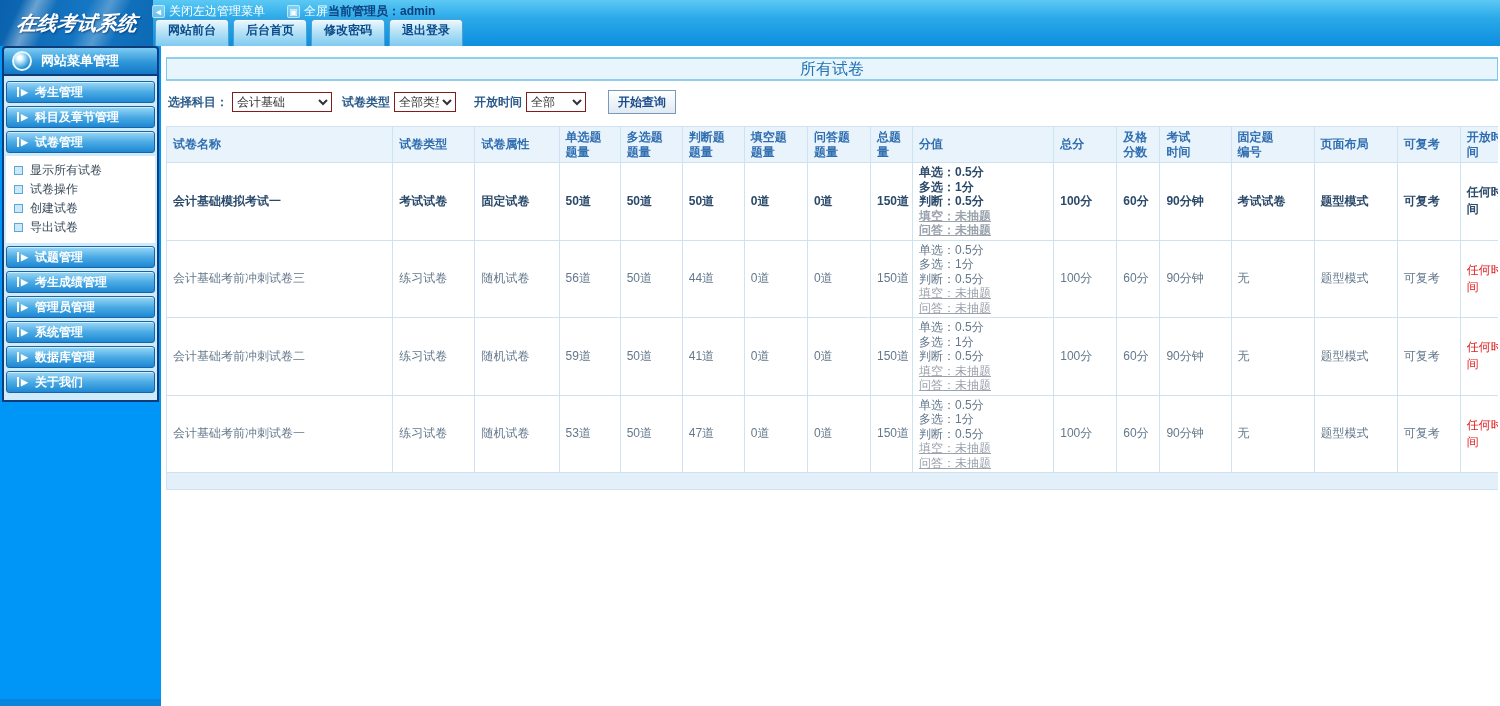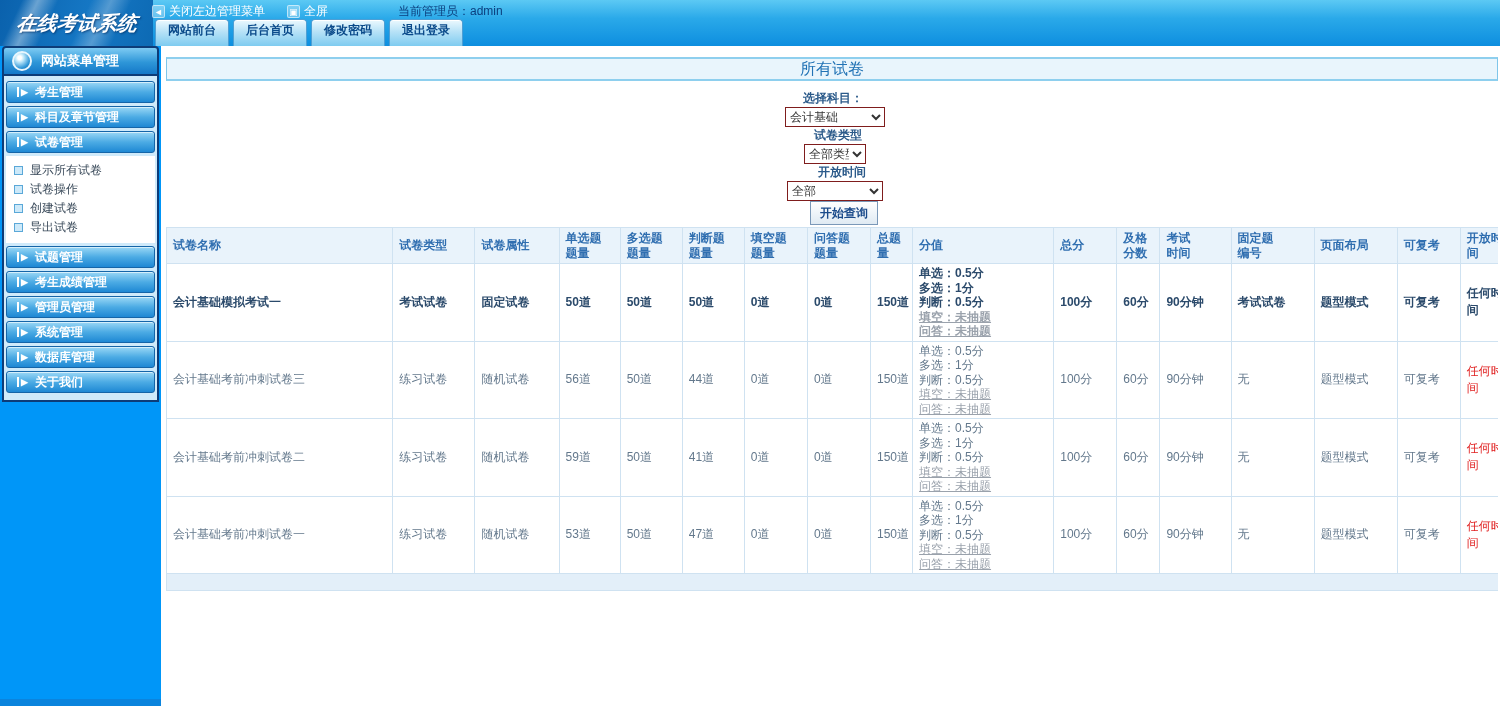--- a/index.html
+++ b/index.html
@@ -18,21 +18,21 @@
   .logo-text { position:relative; color:#fff; font-family:"DejaVu Serif", serif;
     font-style:italic; font-weight:bold; font-size:20px; transform:skewX(-8deg);
     text-shadow:1px 1px 2px rgba(0,40,90,.65); white-space:nowrap; }
   .topbar-links { position:absolute; left:152px; top:4px; height:14px;
     display:flex; align-items:center; font-size:12px; color:#fff; }
   .toplink { display:flex; align-items:center; cursor:pointer; }
   .mini-icon { display:inline-block; min-width:13px; height:13px; line-height:13px;
     text-align:center; font-size:9px; background:rgba(255,255,255,.28);
     border:1px solid rgba(255,255,255,.55); border-radius:2px; margin-right:4px; }
   .toplink.fullscreen { margin-left:22px; }
-  .admin-label { color:#0b3f7e; font-weight:normal; margin-left:70px; }
+  .admin-label { color:#0b3f7e; font-weight:bold; }
   .toptabs { position:absolute; left:155px; bottom:0; display:flex; gap:4px; }
   .toptab { height:27px; line-height:20px; padding:0 12px;
     background:linear-gradient(#ecf9fe 0%, #b7e2f7 45%, #7ecbf0 100%);
     border:1px solid #4e9fd4; border-bottom:none; border-radius:4px 4px 0 0;
     color:#0a4a8a; font-weight:bold; font-size:12px; cursor:pointer;
     box-shadow:inset 0 1px 0 #fff; }
 
   
   .layout { display:flex; height:660px; }
 
@@ -61,28 +61,28 @@
     color:#3a4a5a; cursor:pointer; padding-left:8px; }
   .bullet-icon { width:9px; height:9px; background:#cde9f9; border:1px solid #5aa8d8;
     margin-right:7px; flex-shrink:0; }
 
   
   .main { flex:1; background:#fff; padding:11px 2px 0 5px; overflow:hidden; }
   .title-bar { height:24px; background:#e9f5fc; border:1px solid #7fc6ea;
     border-top:2px solid #8ecfee; border-bottom:2px solid #8ecfee;
     display:flex; align-items:center; justify-content:center;
     color:#2273b5; font-size:16px; }
-  .filters { display:flex; align-items:center; margin:9px 0 2px 2px;
-    font-size:12px;flex-direction:column; }
+  .filters { display:flex; align-items:center; margin:9px 0 12px 2px;
+    font-size:12px; }
   .f-label { color:#2b5a8a; font-weight:bold; white-space:nowrap; }
   .sel { height:20px; border:1px solid #7f1d1d; font-size:12px; color:#333;
     background:#fff; margin-left:4px; }
   .sel.subject { width:100px; }
   .sel.type { width:62px; }
-  .sel.time { width:96px; }
+  .sel.time { width:60px; }
   .g1 { margin-left:10px; } .g2 { margin-left:18px; }
   .search-button { margin-left:22px; height:24px; padding:0 9px;
     background:linear-gradient(#ffffff, #dfeaf3); border:1px solid #7a98b8;
     color:#1a4a8a; font-size:12px; font-weight:bold; cursor:pointer;
     font-family:"Liberation Sans", sans-serif; }
   .count-row { margin:9px 0 7px 2px; font-size:12px; color:#333; font-weight:bold; }
   .count-value { color:#e00000; margin:0 5px; }
 
   
   .table-wrap { overflow:hidden; }

